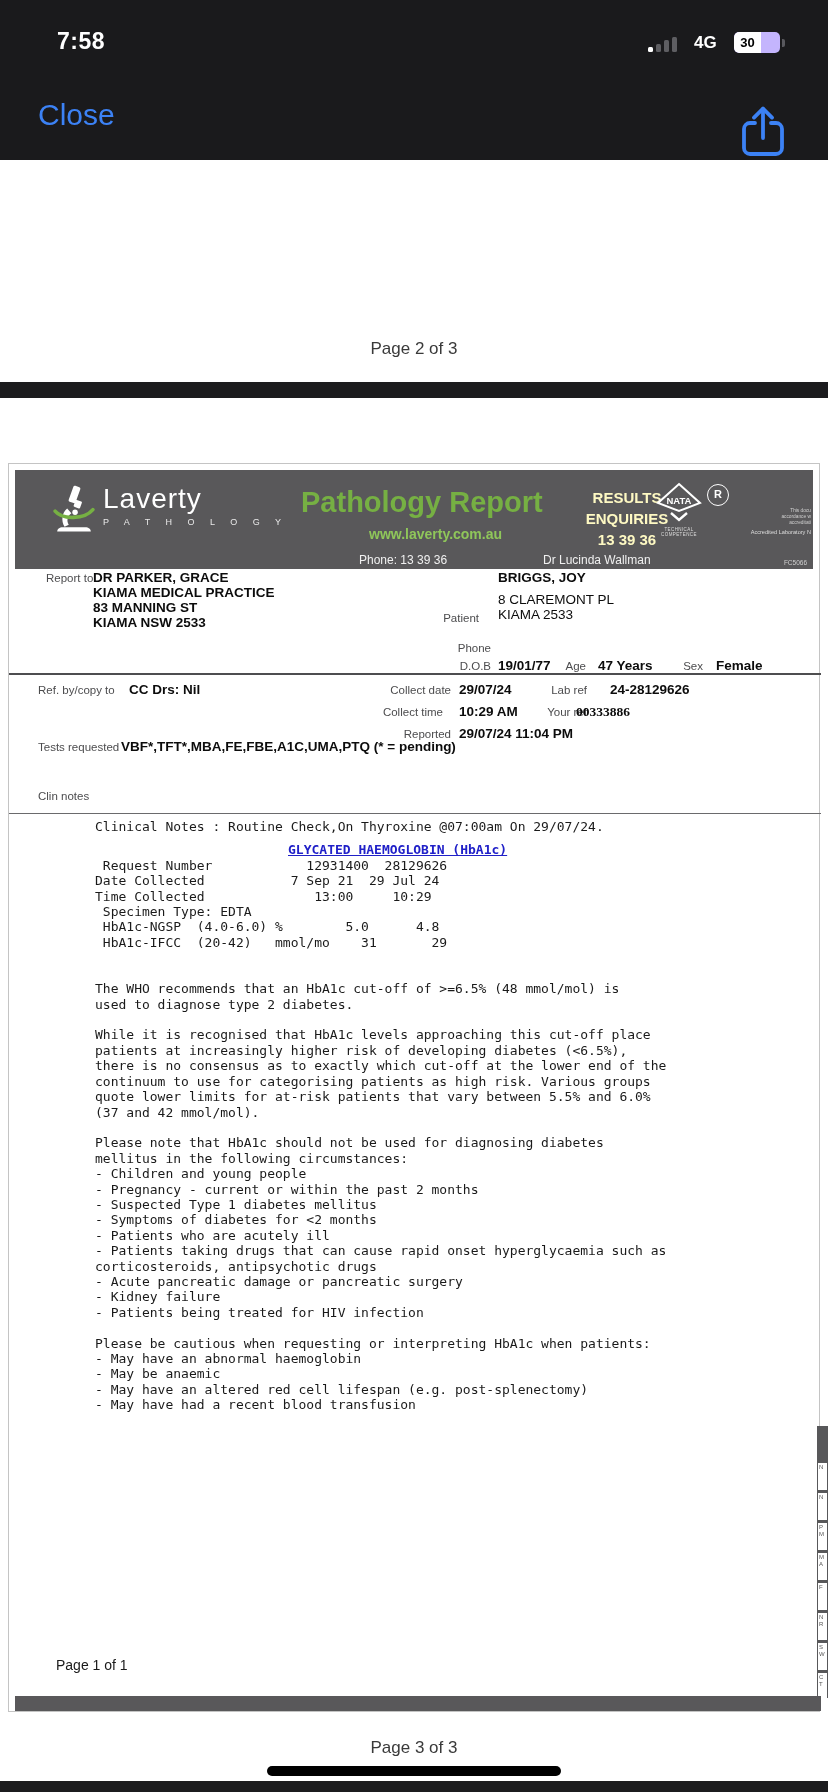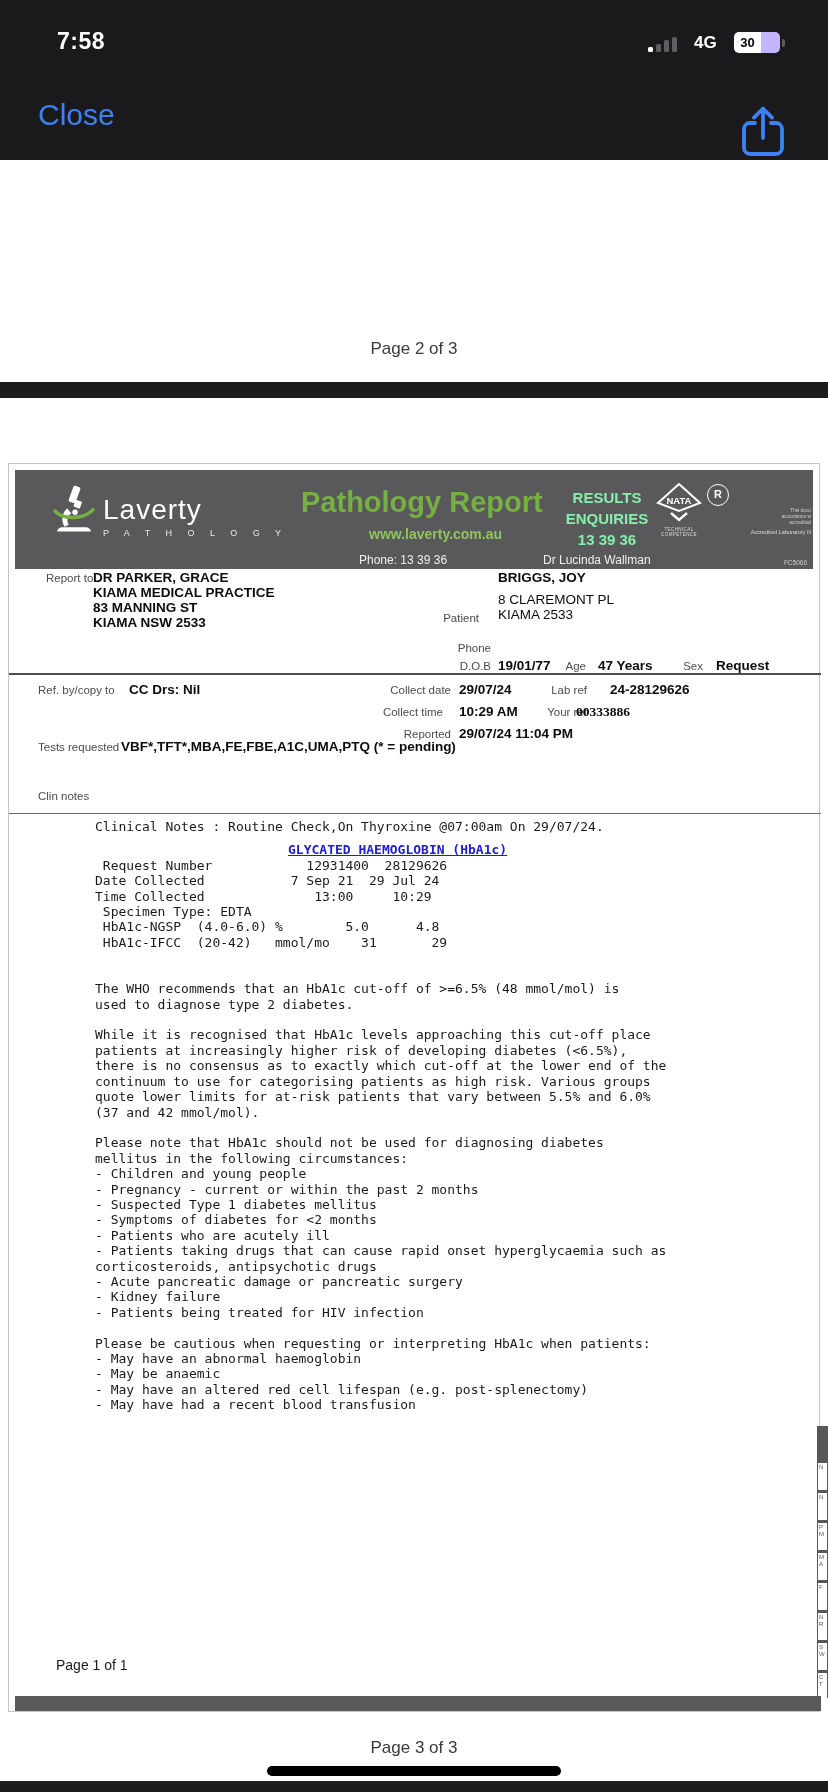--- a/index.html
+++ b/index.html
@@ -31,30 +31,30 @@
   .lbl-p2 { top:339px; }
   .lbl-p3 { top:1738px; }
   .dark-sep { position:absolute; top:382px; left:0; width:828px; height:16px; background:#1c1c1e; }
   .banner { position:absolute; top:421px; left:0; width:828px; text-align:center; color:#333; font-size:15.5px; }
 
   
   .doc { position:absolute; top:463px; left:8px; width:812px; height:1249px; background:#fff;
          border:1px solid #c4c4c4; }
 
   .doc-header { position:absolute; top:6px; left:6px; width:798px; height:99px; background:#59585a; }
-  .logo-block { position:absolute; left:38px; top:14px; display:flex; align-items:flex-end; }
+  .logo-block { position:absolute; left:38px; top:14px; display:flex; align-items:flex-start; }
   .logo-text { margin-left:8px; }
   .logo-name { color:#fff; font-size:28px; font-weight:500; letter-spacing:1px; line-height:30px; }
   .logo-sub  { color:#e9e9e9; font-size:9px; letter-spacing:6.5px; margin-top:3px; }
   .doc-title { position:absolute; left:286px; top:16px; color:#76b043; font-size:29px; font-weight:700; }
   .doc-site  { position:absolute; left:354px; top:56px; color:#8fc65a; font-size:14px; font-weight:600; }
   .doc-phone { position:absolute; left:344px; bottom:2px; color:#f0f0f0; font-size:12px; }
   .doc-wallman { position:absolute; left:528px; bottom:2px; color:#f0f0f0; font-size:12px; }
-  .results-blk { position:absolute; left:534px; top:17px; width:116px; text-align:center;
-                 color:#86efac; font-size:15px; font-weight:700; line-height:21px; }
+  .results-blk { position:absolute; left:554px; top:17px; width:116px; text-align:center;
+                 color:#fef9c3; font-size:15px; font-weight:700; line-height:21px; }
   .nata { position:absolute; left:640px; top:12px; width:48px; text-align:center; }
   .nata-sub { color:#ddd; font-size:4.5px; letter-spacing:.4px; margin-top:1px; }
   .rcpa { position:absolute; left:692px; top:14px; width:22px; height:22px; border:1.6px solid #fff;
           border-radius:50%; color:#fff; font-size:11px; font-weight:700; text-align:center; line-height:19px; }
   .micro-notes { position:absolute; left:700px; top:38px; width:96px; text-align:right;
                  color:#cfcfcf; font-size:4.8px; line-height:6px; }
   .accred { margin-top:3px; font-size:5.6px; color:#ddd; }
   .fc-code { position:absolute; right:6px; bottom:3px; color:#cfcfcf; font-size:6.5px; }
 
   
@@ -183,21 +183,21 @@
       <div>8 CLAREMONT PL</div>
       <div>KIAMA 2533</div>
     </span>
 
     <span class="lab r" style="left:390px; width:92px; top:178px;">Phone</span>
     <span class="lab r" style="left:390px; width:92px; top:196px;">D.O.B</span>
     <span class="val" style="left:489px; top:194px;">19/01/77</span>
     <span class="lab r" style="left:520px; width:57px; top:196px;">Age</span>
     <span class="val" style="left:589px; top:194px;">47 Years</span>
     <span class="lab r" style="left:650px; width:44px; top:196px;">Sex</span>
-    <span class="val" style="left:707px; top:194px;">Request</span>
+    <span class="val" style="left:707px; top:194px;">Female</span>
 
     <div class="rule1"></div>
 
     <span class="lab" style="left:29px; top:220px;">Ref. by/copy to</span>
     <span class="val" style="left:120px; top:218px;">CC Drs: Nil</span>
 
     <span class="lab r" style="left:330px; width:112px; top:220px;">Collect date</span>
     <span class="val" style="left:450px; top:218px;">29/07/24</span>
     <span class="lab r" style="left:500px; width:78px; top:220px;">Lab ref</span>
     <span class="val" style="left:601px; top:218px;">24-28129626</span>

